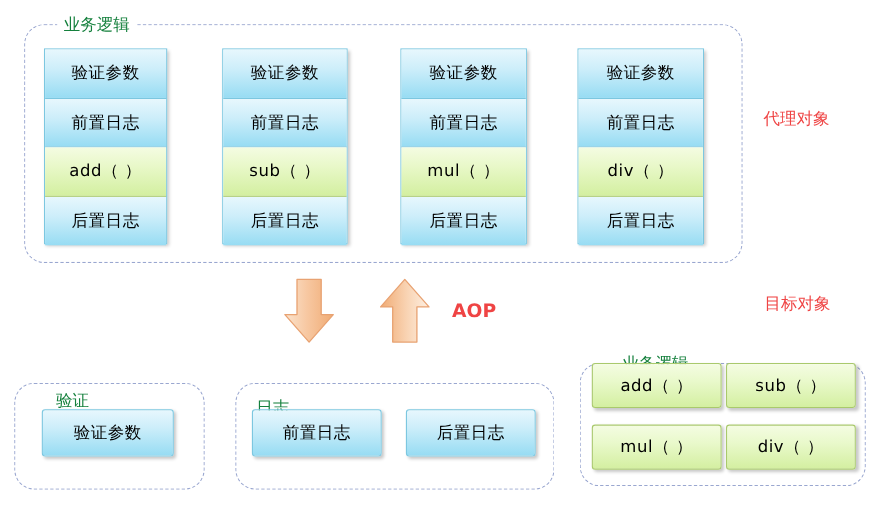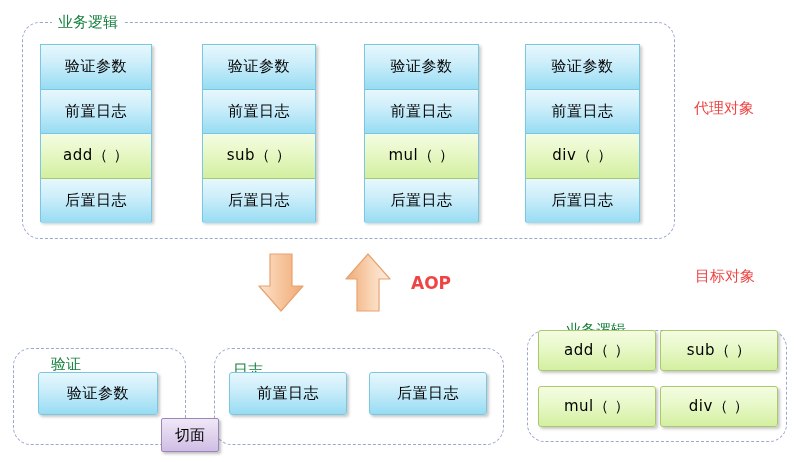--- a/index.html
+++ b/index.html
@@ -193,21 +193,20 @@
   <div class="group-label" style="left:45px; top:340px;margin-top:16px;">验证</div>
 
   <div class="blue-box" style="left:38px; top:372px; width:120px; height:43px;">验证参数</div>
 
   <div class="group-box" style="left:214px; top:348px; width:290px; height:97px;"></div>
   <div class="group-label" style="left:227px; top:340px;margin-top:22px;">日志</div>
 
   <div class="blue-box" style="left:229px; top:372px; width:118px; height:43px;">前置日志</div>
   <div class="blue-box" style="left:369px; top:372px; width:118px; height:43px;">后置日志</div>
 
-  <div class="badge" style="left:161px; top:418px; width:58px; height:34px;">切面</div>
 
   <div class="plain-label" style="left:695px; top:268px;">目标对象</div>
 
   <div class="group-box" style="left:527px; top:330px; width:260px; height:112px;"></div>
   <div class="group-label" style="left:560px; top:322px;">业务逻辑</div>
 
   <div class="green-box" style="left:538px; top:330px; width:118px; height:41px;">add（ ）</div>
   <div class="green-box" style="left:660px; top:330px; width:118px; height:41px;">sub（ ）</div>
   <div class="green-box" style="left:538px; top:386px; width:118px; height:41px;">mul（ ）</div>
   <div class="green-box" style="left:660px; top:386px; width:118px; height:41px;">div（ ）</div>

